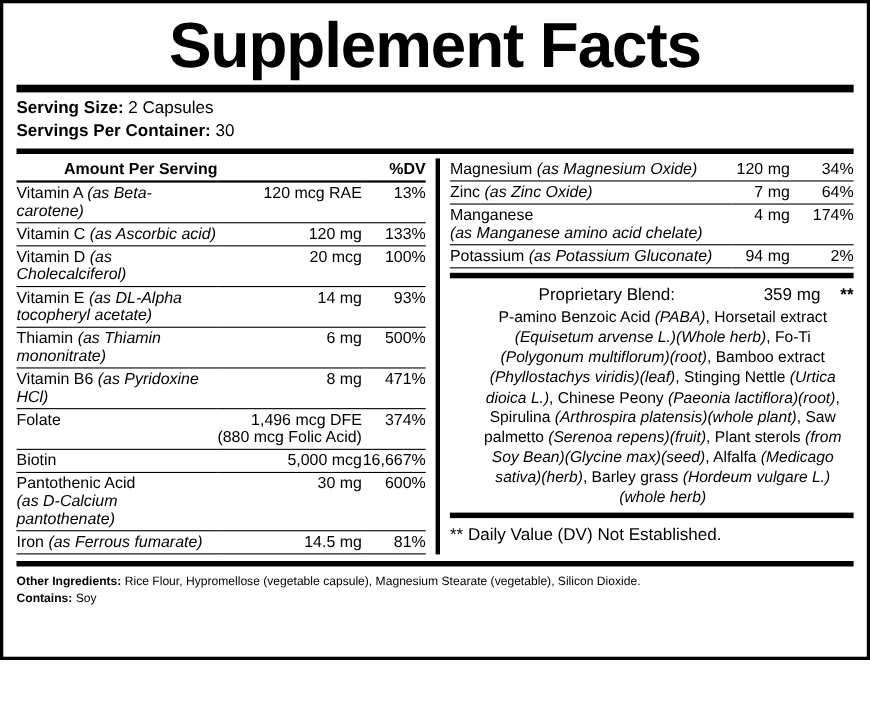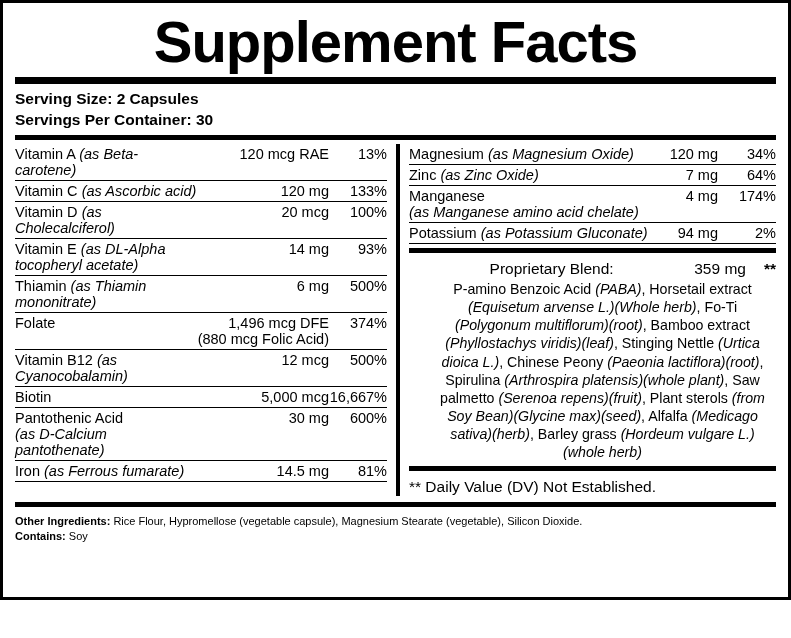--- a/index.html
+++ b/index.html
@@ -37,21 +37,21 @@
   .rule-med {
     border-top: 5px solid #000000;
     margin: 4px 0 4px 0;
   }
   .serving-line {
     font-size: 15.5px;
     font-weight: bold;
     line-height: 1.35;
   }
   .serving-line .val {
-    font-weight: bold;
+    font-weight: normal;
   }
   .cols {
     display: flex;
     align-items: stretch;
   }
   .col-left {
     width: 372px;
     flex: 0 0 372px;
   }
   .col-div {
@@ -137,20 +137,25 @@
     <span class="val">30</span>
   </div>
 
   <div class="rule-med"></div>
 
   <div class="cols">
 
     <div class="col-left">
       <table class="nut">
         <tbody id="left-body">
+            <tr class="hdr">
+              <td class="name">Amount Per Serving</td>
+              <td class="amt"></td>
+              <td class="dv">%DV</td>
+            </tr>
             <tr>
               <td class="name">Vitamin A <i>(as Beta-carotene)</i></td>
               <td class="amt">120 mcg RAE</td>
               <td class="dv">13%</td>
             </tr>
             <tr>
               <td class="name">Vitamin C <i>(as Ascorbic acid)</i></td>
               <td class="amt">120 mg</td>
               <td class="dv">133%</td>
             </tr>
@@ -161,35 +166,35 @@
             </tr>
             <tr>
               <td class="name">Vitamin E <i>(as DL-Alpha tocopheryl acetate)</i></td>
               <td class="amt">14 mg</td>
               <td class="dv">93%</td>
             </tr>
             <tr>
               <td class="name">Thiamin <i>(as Thiamin mononitrate)</i></td>
               <td class="amt">6 mg</td>
               <td class="dv">500%</td>
+            </tr>
+            <tr>
+              <td class="name">Vitamin B6 <i>(as Pyridoxine HCl)</i></td>
+              <td class="amt">8 mg</td>
+              <td class="dv">471%</td>
             </tr>
             <tr class="no-line">
               <td class="name">Folate</td>
               <td class="amt">1,496 mcg DFE</td>
               <td class="dv">374%</td>
             </tr>
             <tr class="cont">
               <td class="name sub"></td>
               <td class="amt">(880 mcg Folic Acid)</td>
               <td class="dv"></td>
-            </tr>
-            <tr>
-              <td class="name">Vitamin B12 <i>(as Cyanocobalamin)</i></td>
-              <td class="amt">12 mcg</td>
-              <td class="dv">500%</td>
             </tr>
             <tr>
               <td class="name">Biotin</td>
               <td class="amt">5,000 mcg</td>
               <td class="dv">16,667%</td>
             </tr>
             <tr class="no-line">
               <td class="name">Pantothenic Acid</td>
               <td class="amt">30 mg</td>
               <td class="dv">600%</td>

